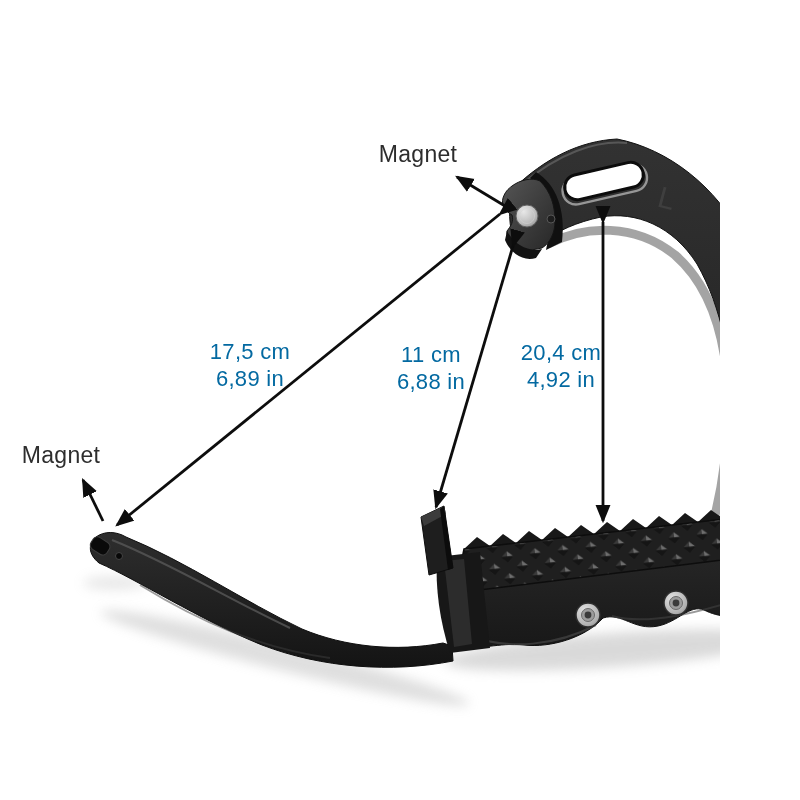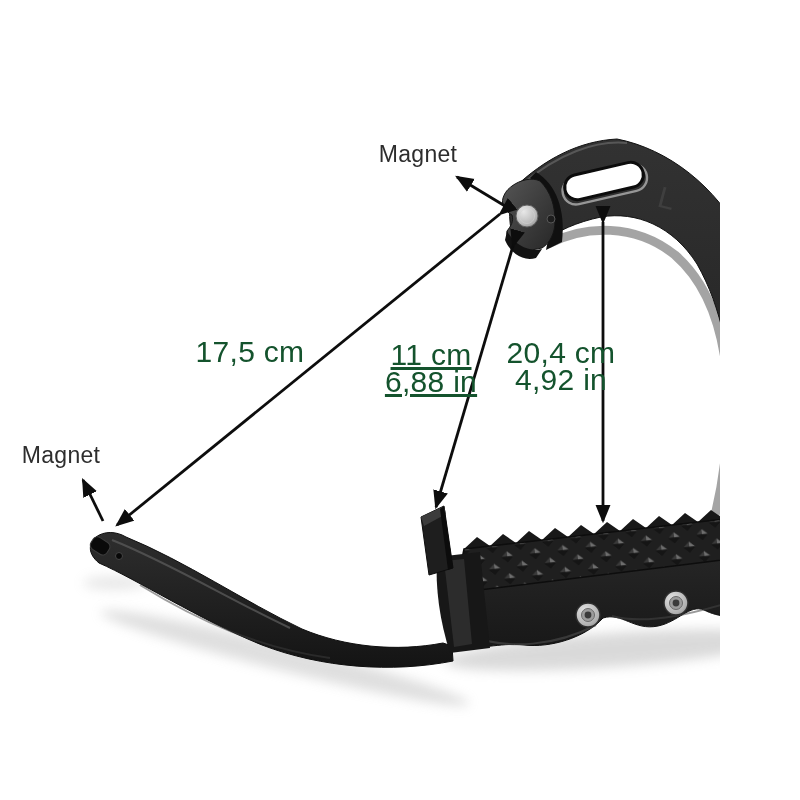--- a/index.html
+++ b/index.html
@@ -1,21 +1,21 @@
 <!DOCTYPE html>
 <html><head>
 <meta charset="utf-8">
 <style>
   html,body{margin:0;padding:0;background:#ffffff;}
   .stage{position:relative;width:720px;height:800px;background:#ffffff;overflow:hidden;
          font-family:"Liberation Sans",sans-serif;}
   .stage svg{position:absolute;left:0;top:0;}
   .label{position:absolute;font-size:23px;line-height:27px;color:#2d2d2d;
          letter-spacing:.3px;text-align:center;}
-  .measure{position:absolute;font-size:30px;line-height:27px;color:#14532d;
+  .measure{position:absolute;font-size:22px;line-height:27px;color:#0369a1;
            letter-spacing:.3px;text-align:center;width:160px;}
 </style>
 </head>
 <body>
 
 <div class="stage">
 
   <svg width="800" height="800" viewBox="0 0 800 800">
     <defs>
       <linearGradient id="archGrad" x1="0" y1="0" x2="0" y2="1">
@@ -179,23 +179,24 @@
       <line x1="603" y1="222" x2="603" y2="521" marker-start="url(#ah)" marker-end="url(#ah)"></line>
     </g>
   </svg>
 
   <div class="label" style="left:370px;top:141px;width:96px;">Magnet</div>
 
   <div class="label" style="left:13px;top:442px;width:96px;">Magnet</div>
 
   <div class="measure" style="left:170px;top:338px;">
     <div>17,5 cm</div>
+    <div>6,89 in</div>
   </div>
 
-  <div class="measure" style="left:351px;top:341px;text-decoration:underline;">
+  <div class="measure" style="left:351px;top:341px;">
     <div>11 cm</div>
     <div>6,88 in</div>
   </div>
 
   <div class="measure" style="left:481px;top:339px;">
     <div>20,4 cm</div>
     <div>4,92 in</div>
   </div>
 
 </div>

